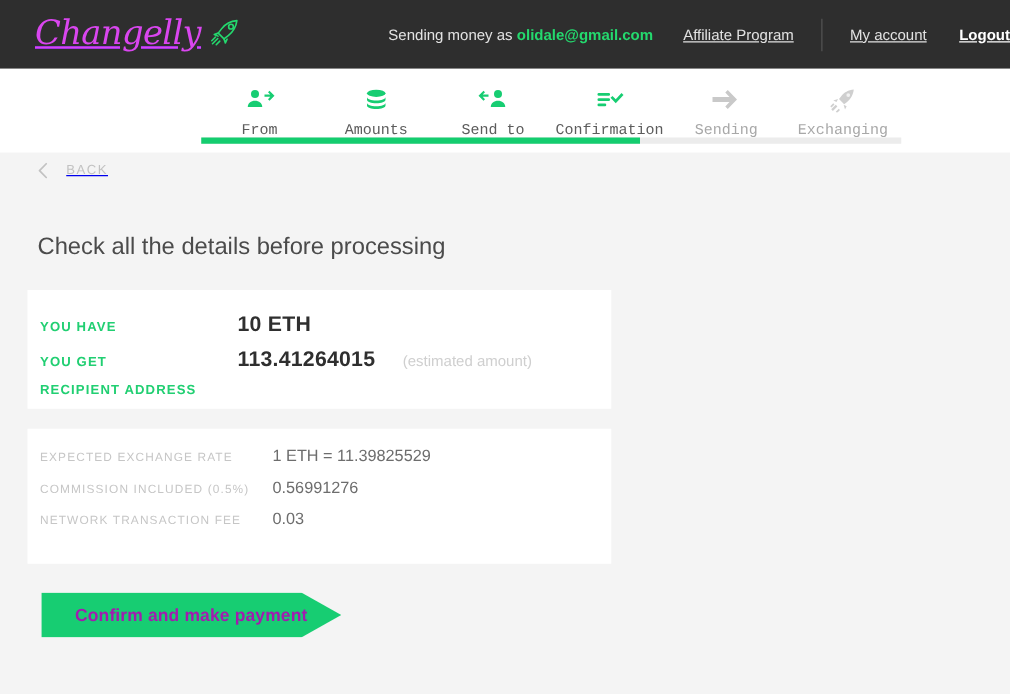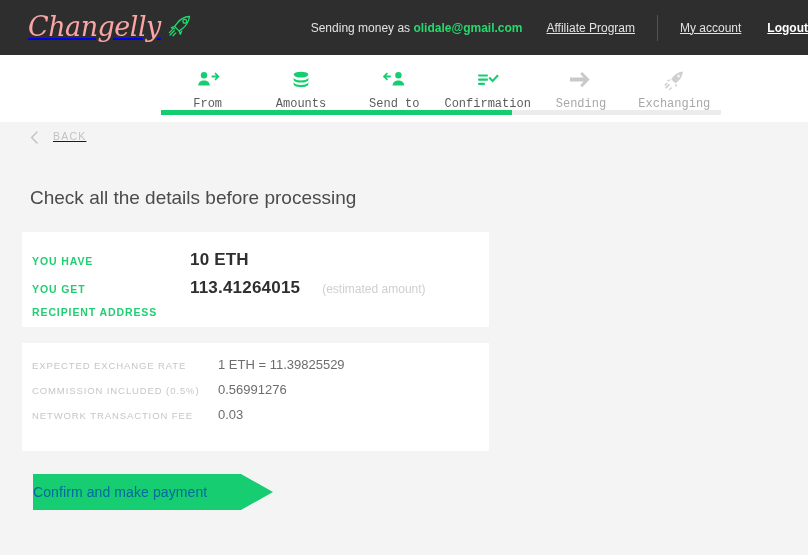--- a/index.html
+++ b/index.html
@@ -17,23 +17,24 @@
     display: flex; align-items: center;
   }
   .logo {
     position: absolute; left: 28px; top: 8px;
     display: flex; align-items: center; gap: 6px;
   }
   .logo-text {
     font-family: "DejaVu Serif", serif;
     font-style: italic;
     font-size: 27px;
-    color: #fca5a5;
+    color: #d946ef;
     letter-spacing: -0.5px;
     line-height: 38px;
+    text-decoration: underline;
   }
   .logo-rocket { margin-top: 2px; }
 
   .topnav {
     position: absolute; right: 0; top: 0; height: 55px;
     display: flex; align-items: center;
   }
   .sending-as {
     color: #e2e2e2; font-size: 12px; white-space: nowrap;
   }
@@ -134,21 +135,22 @@
     cursor: pointer;
     display: flex; align-items: center;
   }
   .confirm-shape {
     position: absolute; left: 0; top: 0; width: 240px; height: 36px;
     background: #17cd72;
     clip-path: polygon(0 0, 208px 0, 240px 18px, 208px 36px, 0 36px);
   }
   .confirm-text {
     position: relative;
-    color: #0369a1; font-size: 14px; font-weight: normal;
+    padding-left: 27px;
+    color: #a21caf; font-size: 14px; font-weight: bold;
     letter-spacing: 0.1px;
   }
 </style>
 </head>
 <body>
 
 <div class="topbar">
 
   <a class="logo" href="#">
     <span class="logo-text">Changelly</span>

